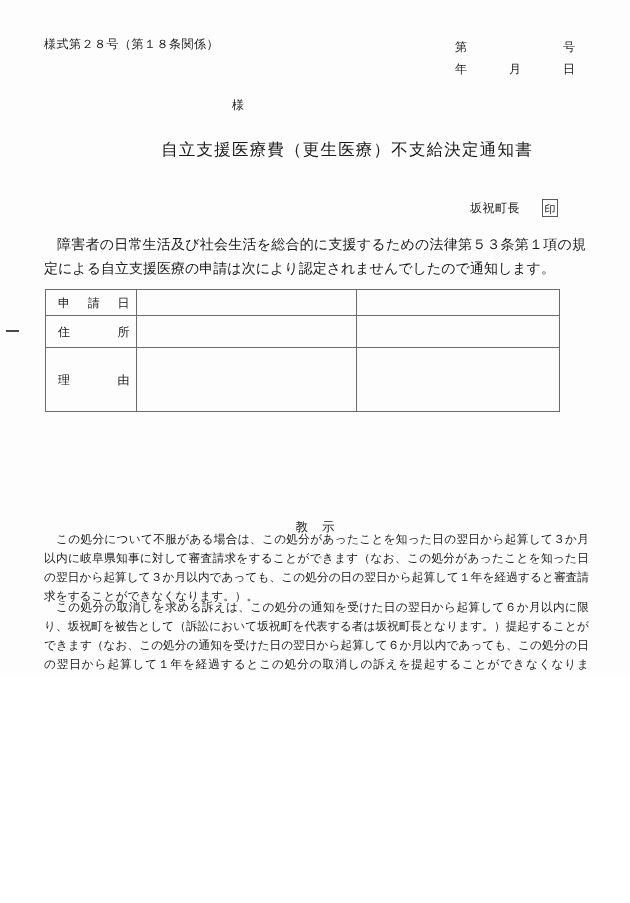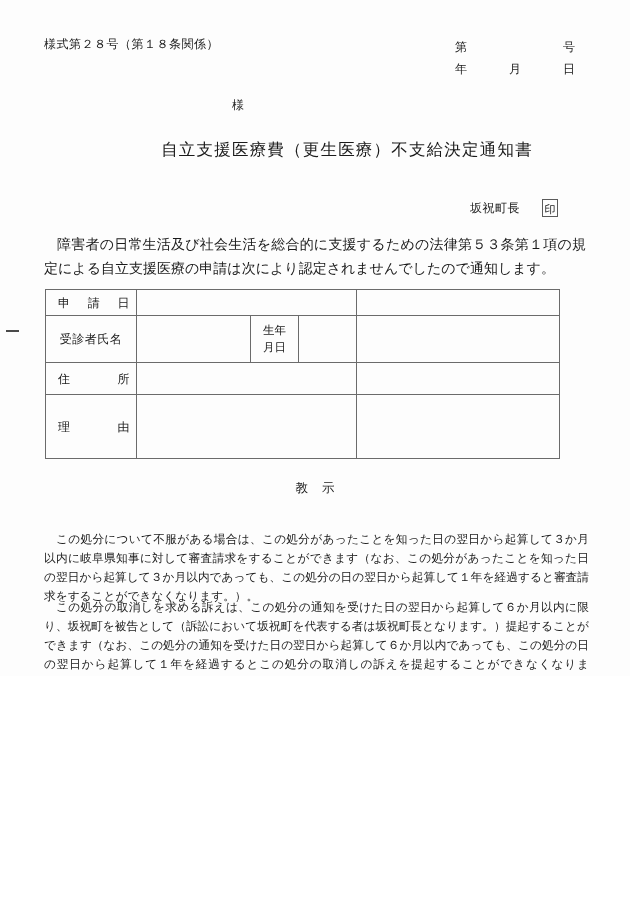--- a/index.html
+++ b/index.html
@@ -160,20 +160,21 @@
     left: 0;
     top: 479px;
     width: 630px;
     text-align: center;
     font-size: 12.5px;
   }
   .kyouji span {
     display: inline-block;
     letter-spacing: 14px;
     text-indent: 14px;
+    margin-top: 39px;
   }
 
   
   .legal {
     position: absolute;
     left: 44px;
     width: 545px;
     font-size: 11.7px;
     line-height: 1.62;
     text-align: justify;
@@ -238,30 +239,20 @@
           <span class="lbl-spaced">
             <span>申</span>
             <span>請</span>
             <span>日</span>
           </span>
         </td>
         <td colspan="3"></td>
         <td></td>
       </tr>
 
-      <tr class="h-name">
-        <td class="lbl">受診者氏名</td>
-        <td></td>
-        <td class="dob-label">
-          <div>生年</div>
-          <div>月日</div>
-        </td>
-        <td></td>
-        <td></td>
-      </tr>
 
       <tr class="h-addr">
         <td class="lbl">
           <span class="lbl-spaced">
             <span>住</span>
             <span>所</span>
           </span>
         </td>
         <td colspan="3"></td>
         <td></td>

